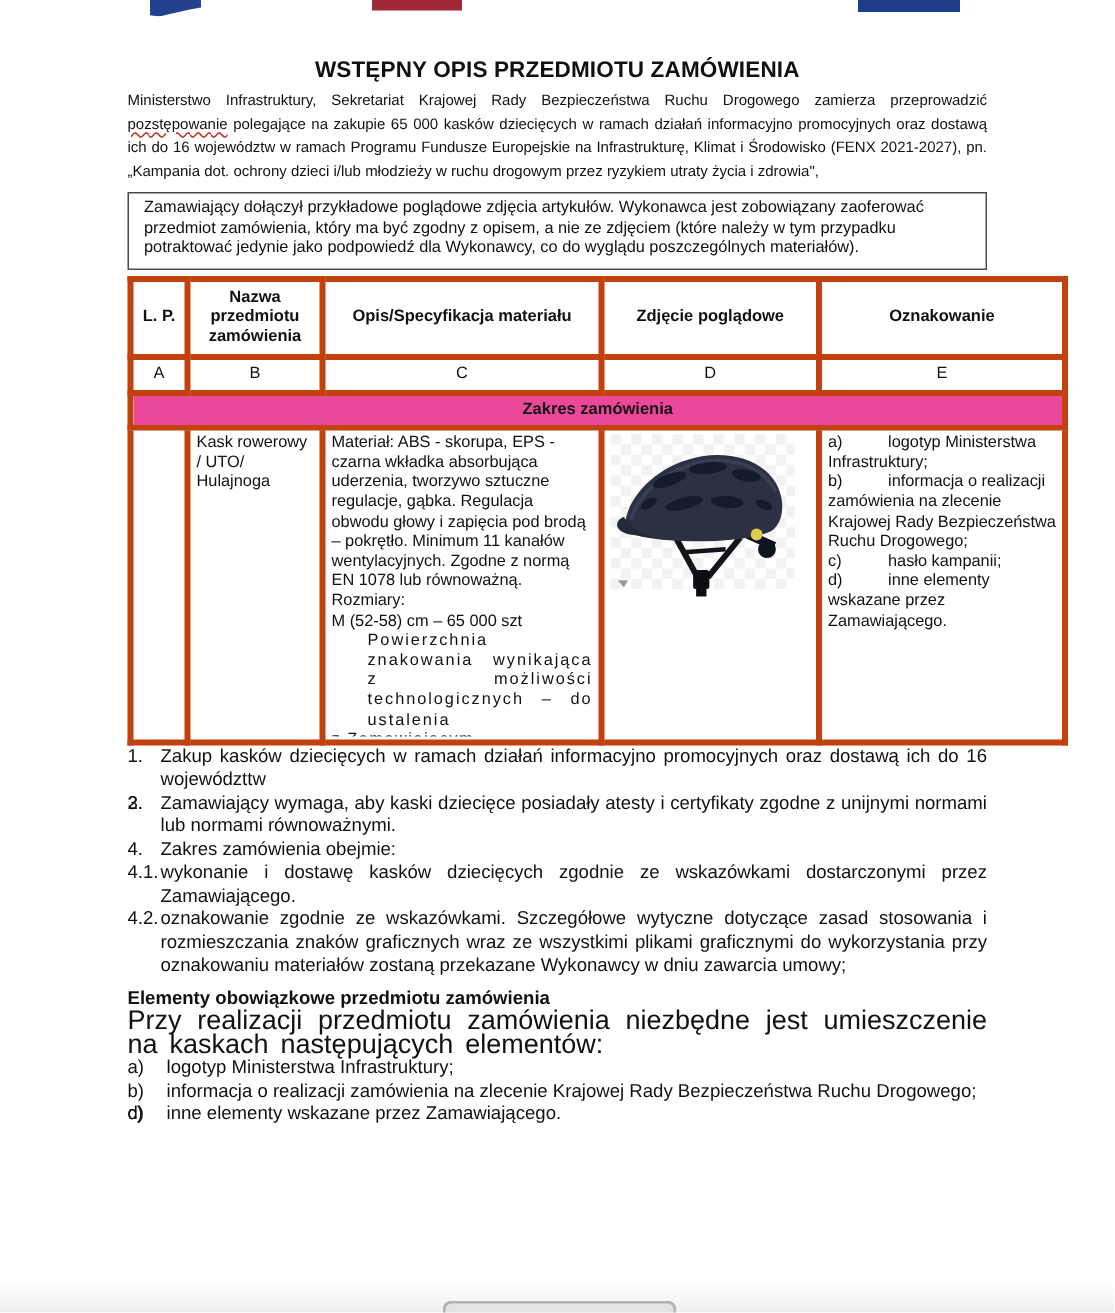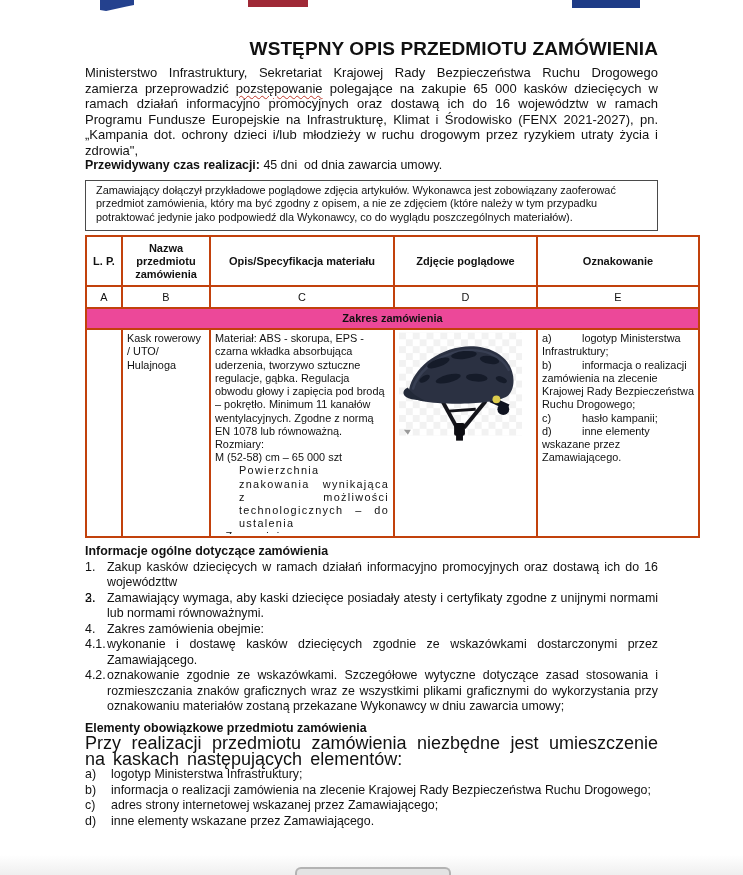--- a/index.html
+++ b/index.html
@@ -13,42 +13,42 @@
   
   .logo{position:absolute;top:0;}
   .logo-flag{left:100px;width:34px;height:11px;background:#24418e;
     clip-path:polygon(0 0,100% 0,100% 45%,78% 58%,18% 100%,0 92%);}
   .logo-red{left:248px;width:60px;height:7px;background:#9f2936;}
   .logo-navy{left:572px;width:68px;height:8px;background:#1e3c87;}
 
   
   .content{position:absolute;left:85px;top:38px;width:573px;}
 
-  .doc-title{font-size:19px;font-weight:bold;text-align:right;margin:0 0 5px 0;letter-spacing:.1px;}
-  .intro{font-size:13px;line-height:15.5px;text-align:justify;margin:0;}
+  .doc-title{font-size:15px;font-weight:bold;text-align:center;margin:0 0 5px 0;letter-spacing:.1px;}
+  .intro{font-size:10px;line-height:15.5px;text-align:justify;margin:0;}
   .misspell{
     text-decoration:underline wavy #c0392b;
     text-decoration-thickness:1px;text-underline-offset:2px;
   }
   .realization{font-size:12.4px;line-height:15.5px;margin:0;}
   .realization b{font-weight:bold;}
   .realization .rest{white-space:pre-wrap;}
 
   
   .notice{
     border:1px solid #4a4a4a;margin-top:6px;padding:3px 6px 6px 10px;
     font-size:10.9px;line-height:13.6px;text-align:left;
   }
 
   
   table.spec{
     border-collapse:collapse;margin-top:4px;width:573px;table-layout:fixed;
     font-size:10.9px;line-height:13.2px;
   }
-  table.spec td{border:2px solid #c2410c;vertical-align:top;padding:2px 4px;overflow:hidden;}
+  table.spec td{border:4px solid #c2410c;vertical-align:top;padding:2px 4px;overflow:hidden;}
   td.col-a{width:26px;margin-left:24px;}
   td.col-b{width:78px;}
   td.col-c{width:174px;}
   td.col-d{width:133px;}
   td.col-e{width:152px;}
   tr.hdr td{font-weight:bold;text-align:center;vertical-align:middle;height:44px;font-size:11px;line-height:13px;}
   tr.letters td{text-align:center;height:16px;vertical-align:middle;}
   tr.section td{
     background:#ec4899;font-weight:bold;text-align:center;height:15px;
     vertical-align:middle;position:relative;font-size:11px;
@@ -92,21 +92,20 @@
 <div class="logo logo-flag"></div>
 <div class="logo logo-red"></div>
 <div class="logo logo-navy"></div>
 
 <div class="content">
 
   <h1 class="doc-title">WSTĘPNY OPIS PRZEDMIOTU ZAMÓWIENIA</h1>
 
   <p class="intro"><span>Ministerstwo Infrastruktury, Sekretariat Krajowej Rady Bezpieczeństwa Ruchu Drogowego zamierza przeprowadzić </span><span class="misspell">pozstępowanie</span><span> polegające na zakupie 65 000 kasków dziecięcych w ramach działań informacyjno promocyjnych oraz dostawą ich do 16 województw w ramach Programu Fundusze Europejskie na Infrastrukturę, Klimat i Środowisko (FENX 2021-2027), pn. „Kampania dot. ochrony dzieci i/lub młodzieży w ruchu drogowym przez ryzykiem utraty życia i zdrowia",</span></p>
 
-  <p class="realization"><b>Przewidywany czas realizacji:</b><span class="rest"> 45 dni  od dnia zawarcia umowy.</span></p>
 
   <div class="notice"><span>Zamawiający dołączył przykładowe poglądowe zdjęcia artykułów. Wykonawca jest zobowiązany zaoferować przedmiot zamówienia, który ma być zgodny z opisem, a nie ze zdjęciem (które należy w tym przypadku potraktować jedynie jako podpowiedź dla Wykonawcy, co do wyglądu poszczególnych materiałów).</span></div>
 
   <table class="spec">
     <tbody>
         <tr class="hdr">
       <td class="col-a">L. P.</td>
       <td class="col-b">Nazwa przedmiotu zamówienia</td>
       <td class="col-c">Opis/Specyfikacja materiału</td>
       <td class="col-d">Zdjęcie poglądowe</td>
@@ -176,34 +175,33 @@
       <td class="col-e">
         <div class="mk-item"><span class="mk-label">a)</span><span>logotyp Ministerstwa Infrastruktury;</span></div>
         <div class="mk-item"><span class="mk-label">b)</span><span>informacja o realizacji zamówienia na zlecenie Krajowej Rady Bezpieczeństwa Ruchu Drogowego;</span></div>
         <div class="mk-item"><span class="mk-label">c)</span><span>hasło kampanii;</span></div>
         <div class="mk-item"><span class="mk-label">d)</span><span>inne elementy wskazane przez Zamawiającego.</span></div>
       </td>
     </tr>
   </tbody>
     </table>
 
-  <h2 class="sec-heading">Informacje ogólne dotyczące zamówienia</h2>
 
   <div class="gi-item"><span class="num">1.</span><span>Zakup kasków dziecięcych w ramach działań informacyjno promocyjnych oraz dostawą ich do 16 województtw</span></div>
   <div class="gi-item"><span class="num">2.</span></div>
   <div class="gi-item"><span class="num">3.</span><span>Zamawiający wymaga, aby kaski dziecięce posiadały atesty i certyfikaty zgodne z unijnymi normami lub normami równoważnymi.</span></div>
   <div class="gi-item"><span class="num">4.</span><span>Zakres zamówienia obejmie:</span></div>
   <div class="gi-item sub-item"><span class="num">4.1.</span><span>wykonanie i dostawę kasków dziecięcych zgodnie ze wskazówkami dostarczonymi przez Zamawiającego.</span></div>
   <div class="gi-item sub-item"><span class="num">4.2.</span><span>oznakowanie zgodnie ze wskazówkami. Szczegółowe wytyczne dotyczące zasad stosowania i rozmieszczania znaków graficznych wraz ze wszystkimi plikami graficznymi do wykorzystania przy oznakowaniu materiałów zostaną przekazane Wykonawcy w dniu zawarcia umowy;</span></div>
 
   <h2 class="sec-heading">Elementy obowiązkowe przedmiotu zamówienia</h2>
 
   <p class="mand-intro">Przy realizacji przedmiotu zamówienia niezbędne jest umieszczenie na kaskach następujących elementów:</p>
 
   <div class="mand-item"><span class="lbl">a)</span><span>logotyp Ministerstwa Infrastruktury;</span></div>
   <div class="mand-item"><span class="lbl">b)</span><span>informacja o realizacji zamówienia na zlecenie Krajowej Rady Bezpieczeństwa Ruchu Drogowego;</span></div>
-  <div class="mand-item"><span class="lbl">c)</span><span>adres strony internetowej wskazanej przez Zamawiającego;</span></div>
+  <div class="mand-item"><span class="lbl">c)</span></div>
   <div class="mand-item"><span class="lbl">d)</span><span>inne elementy wskazane przez Zamawiającego.</span></div>
 
 </div>
 
 <div class="footer-fade"></div>
 <div class="footer-toolbar"></div>
 
 </body></html>

